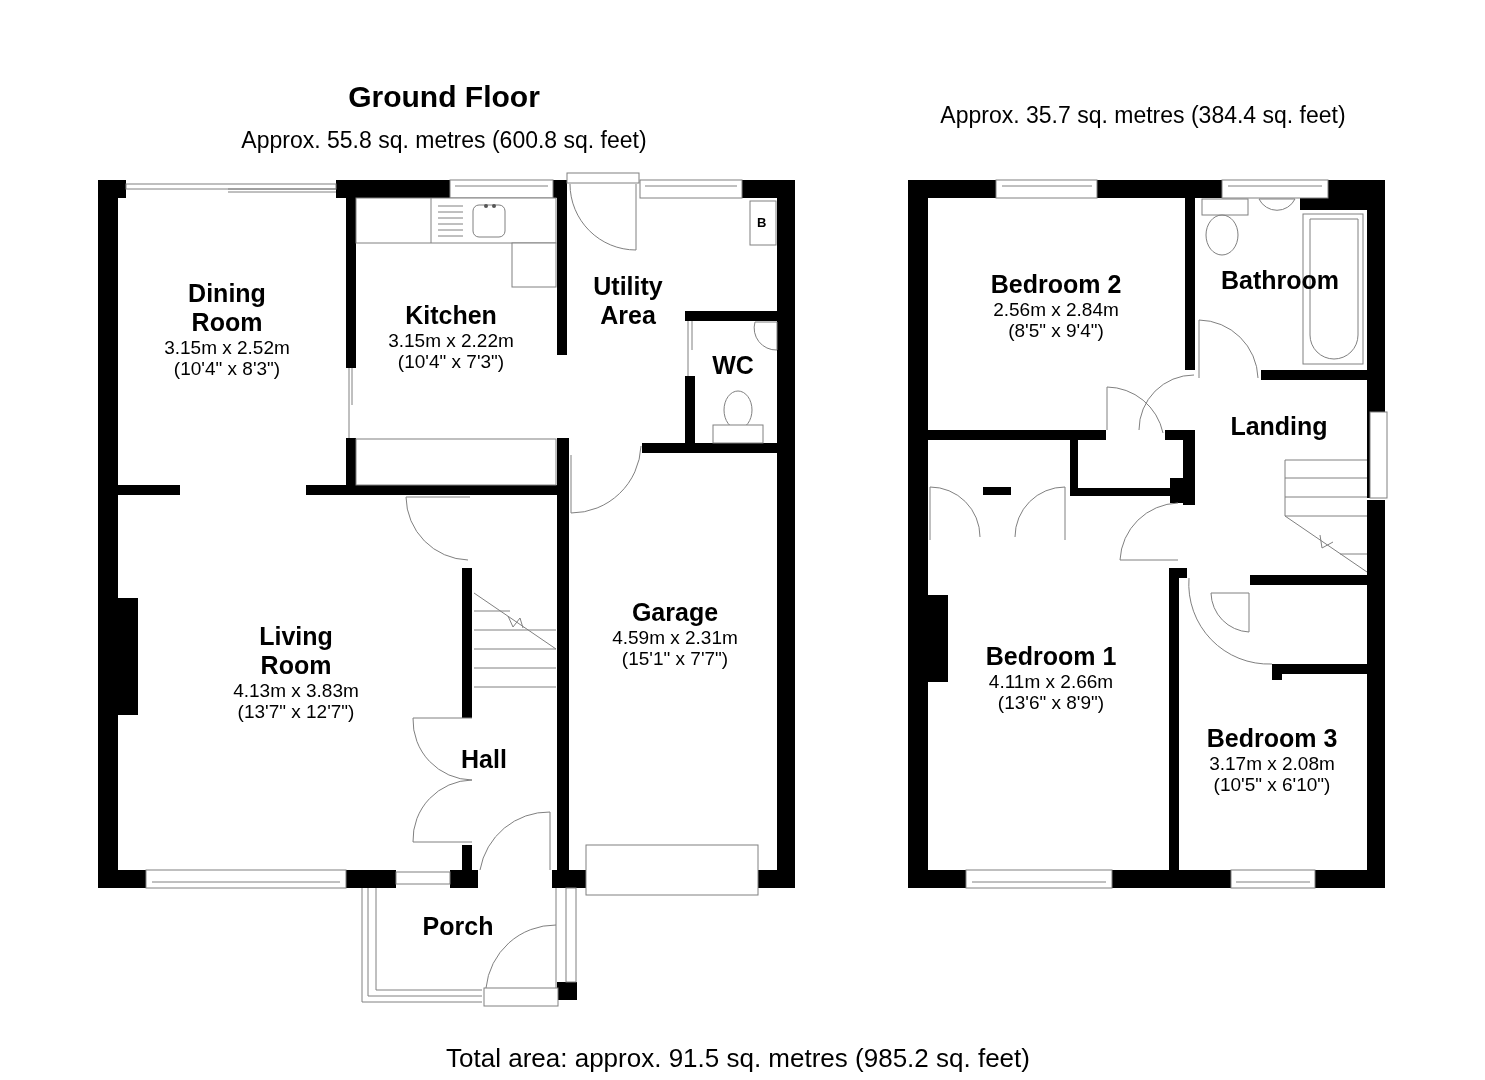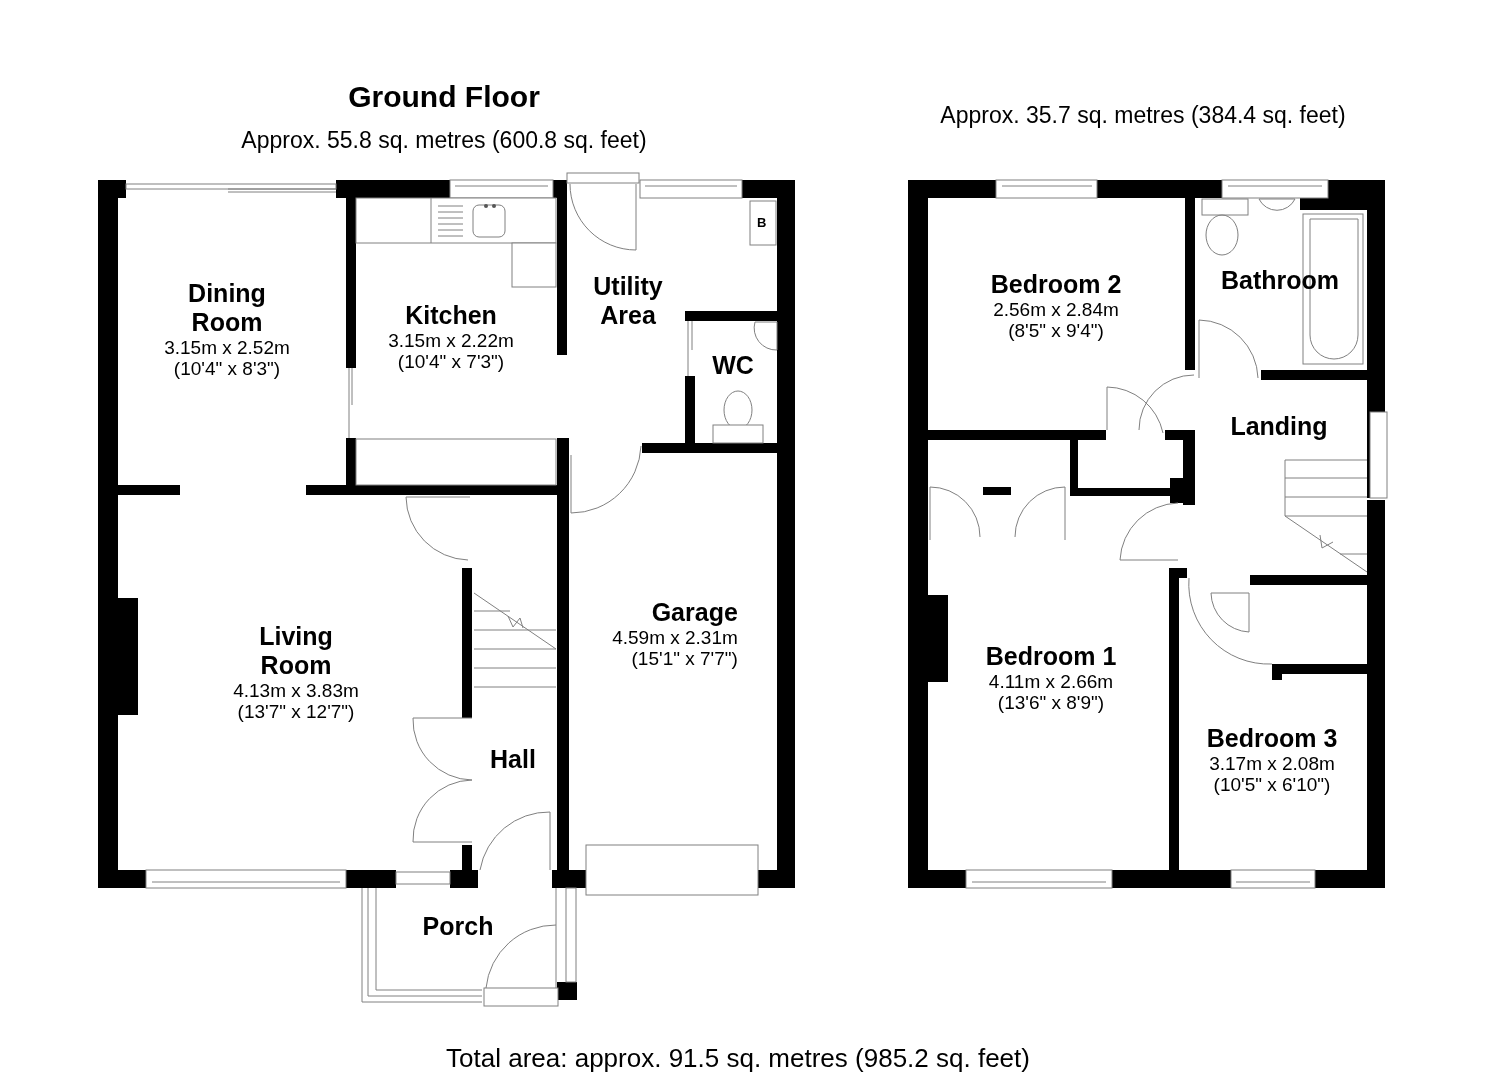--- a/index.html
+++ b/index.html
@@ -249,24 +249,24 @@
 </div>
 <div class="lbl" style="left:733px; top:341px;margin-top:10px;">
   <div class="rname">WC</div>
 </div>
 <div class="lbl" style="left:296px; top:622px;">
   <div class="rname">Living</div>
   <div class="rname">Room</div>
   <div class="rdim">4.13m x 3.83m</div>
   <div class="rdim">(13'7" x 12'7")</div>
 </div>
-<div class="lbl" style="left:513px; top:745px;">
+<div class="lbl" style="left:484px; top:745px;">
   <div class="rname">Hall</div>
 </div>
-<div class="lbl" style="left:675px; top:598px;text-align:right;">
+<div class="lbl" style="left:675px; top:598px;">
   <div class="rname">Garage</div>
   <div class="rdim">4.59m x 2.31m</div>
   <div class="rdim">(15'1" x 7'7")</div>
 </div>
 <div class="lbl" style="left:458px; top:912px;">
   <div class="rname">Porch</div>
 </div>
 
 <div class="lbl" style="left:1056px; top:270px;">
   <div class="rname">Bedroom 2</div>

